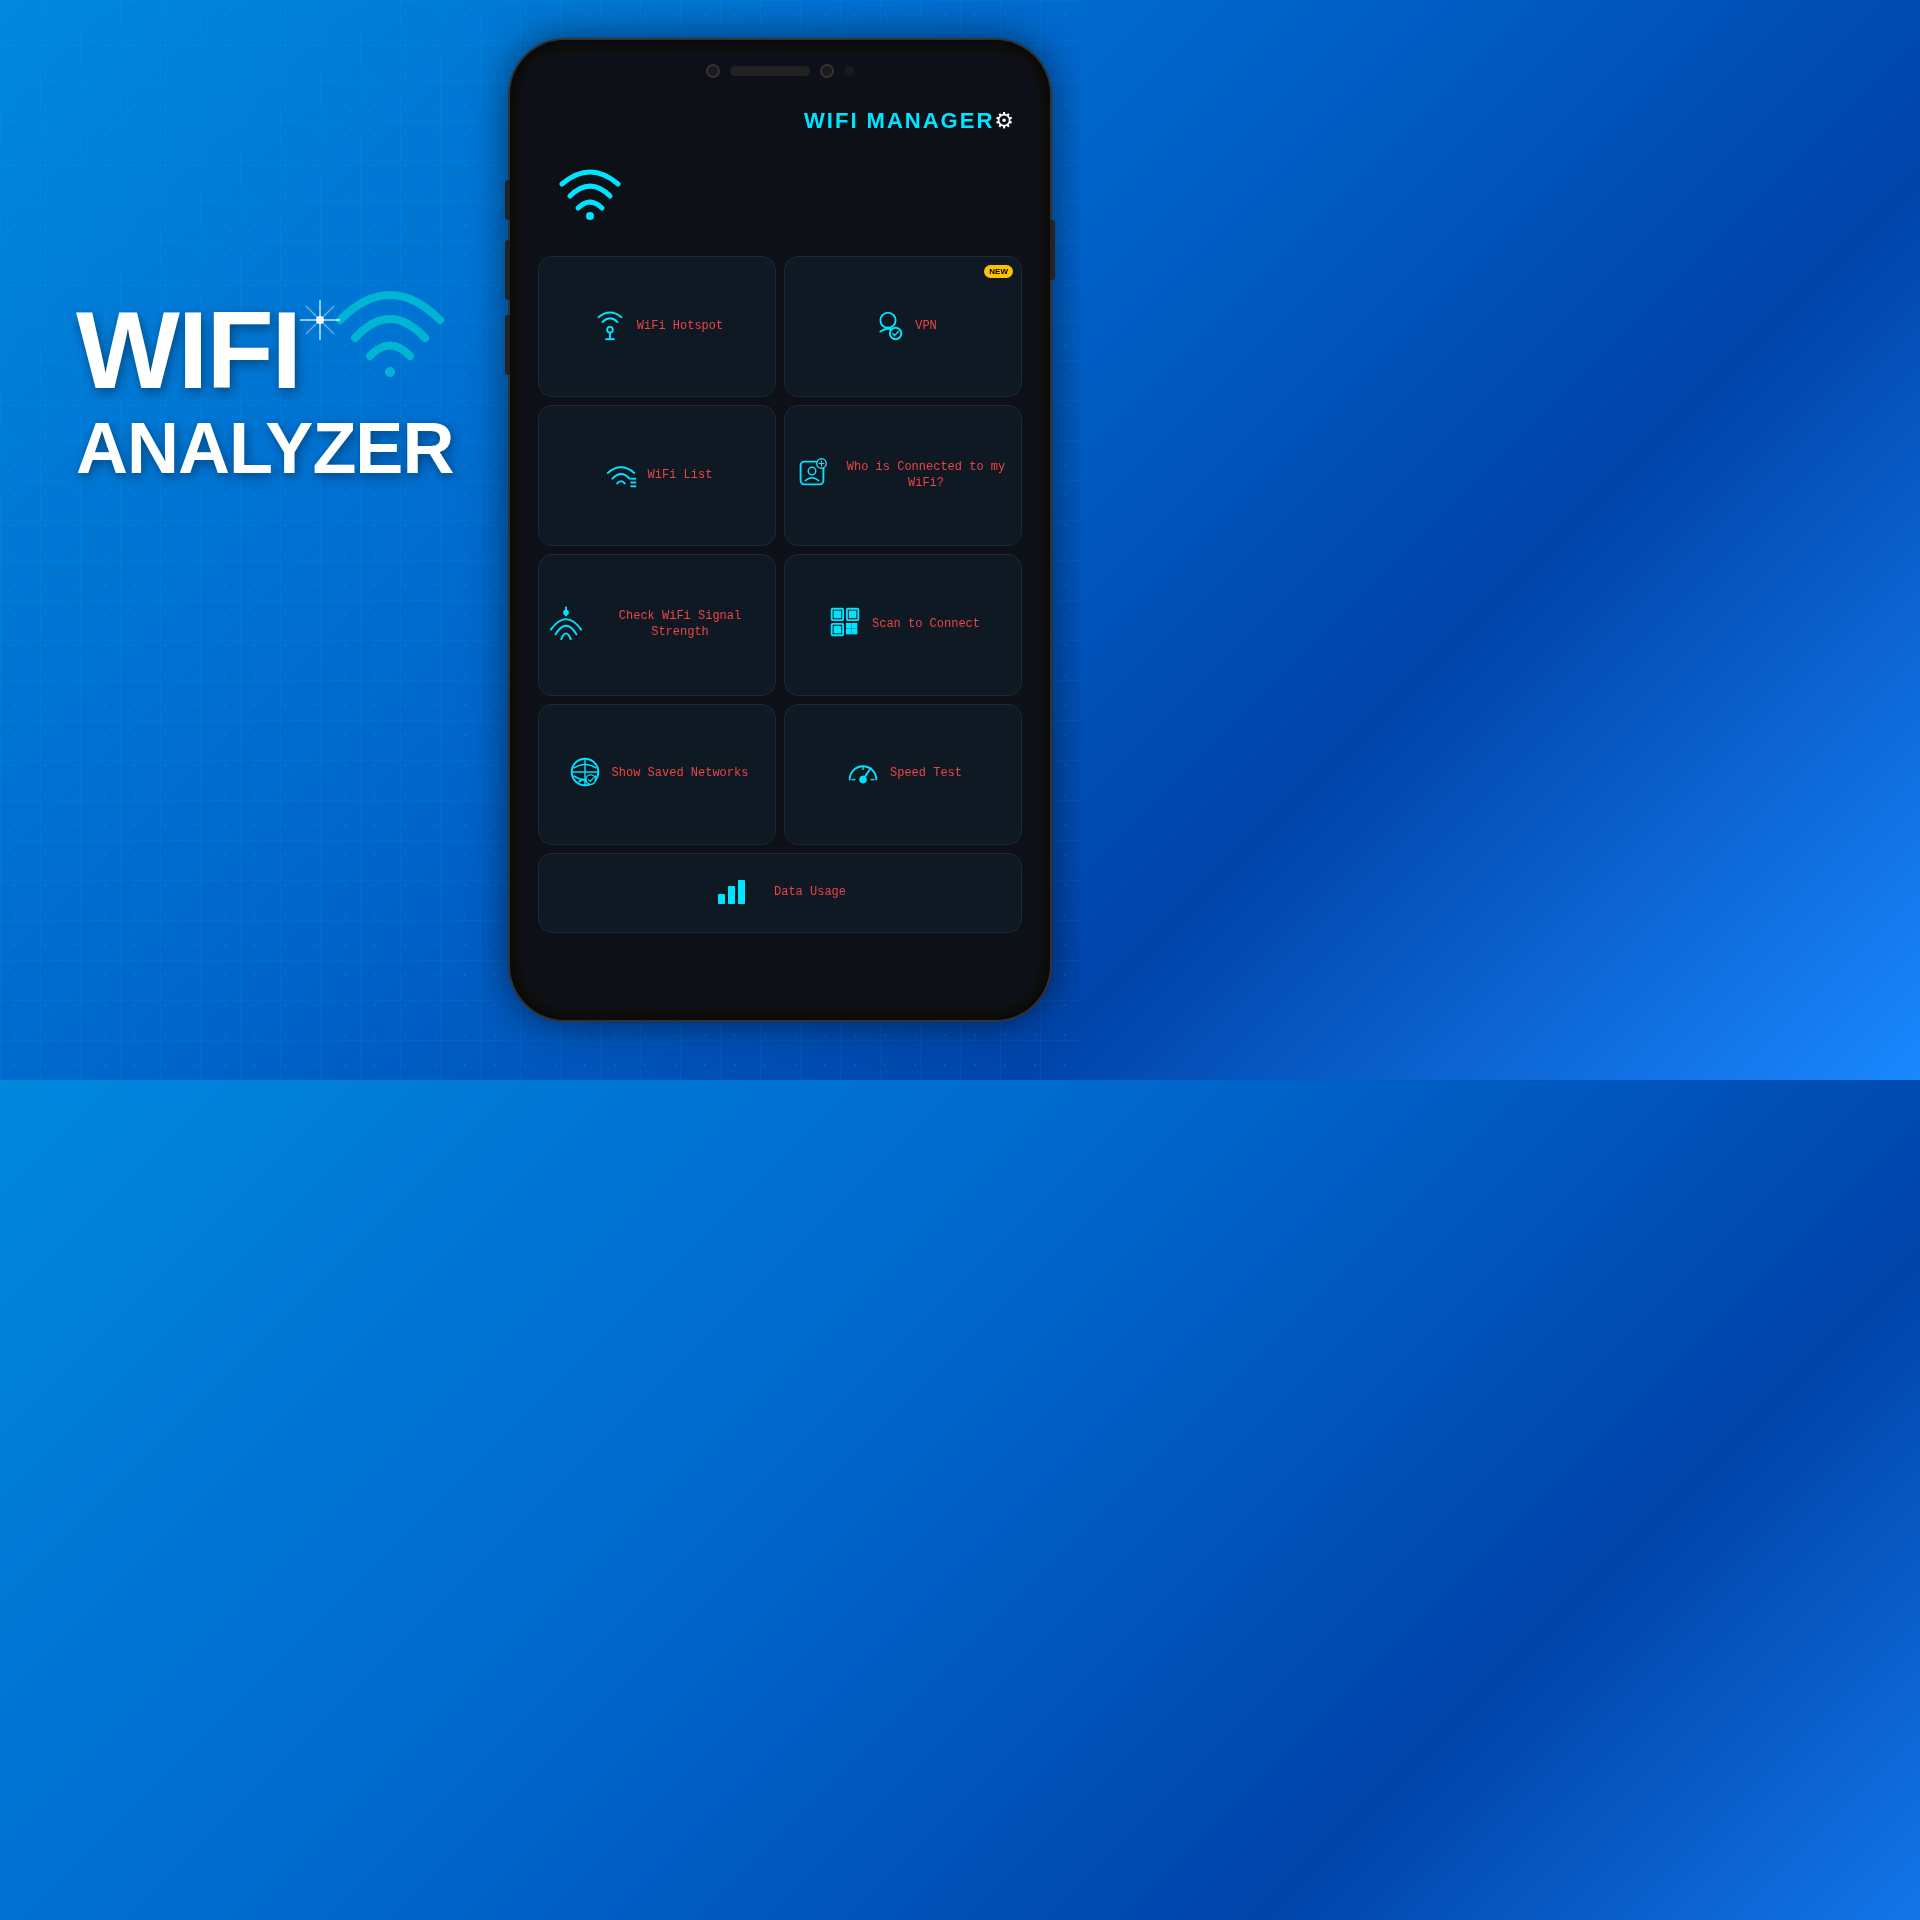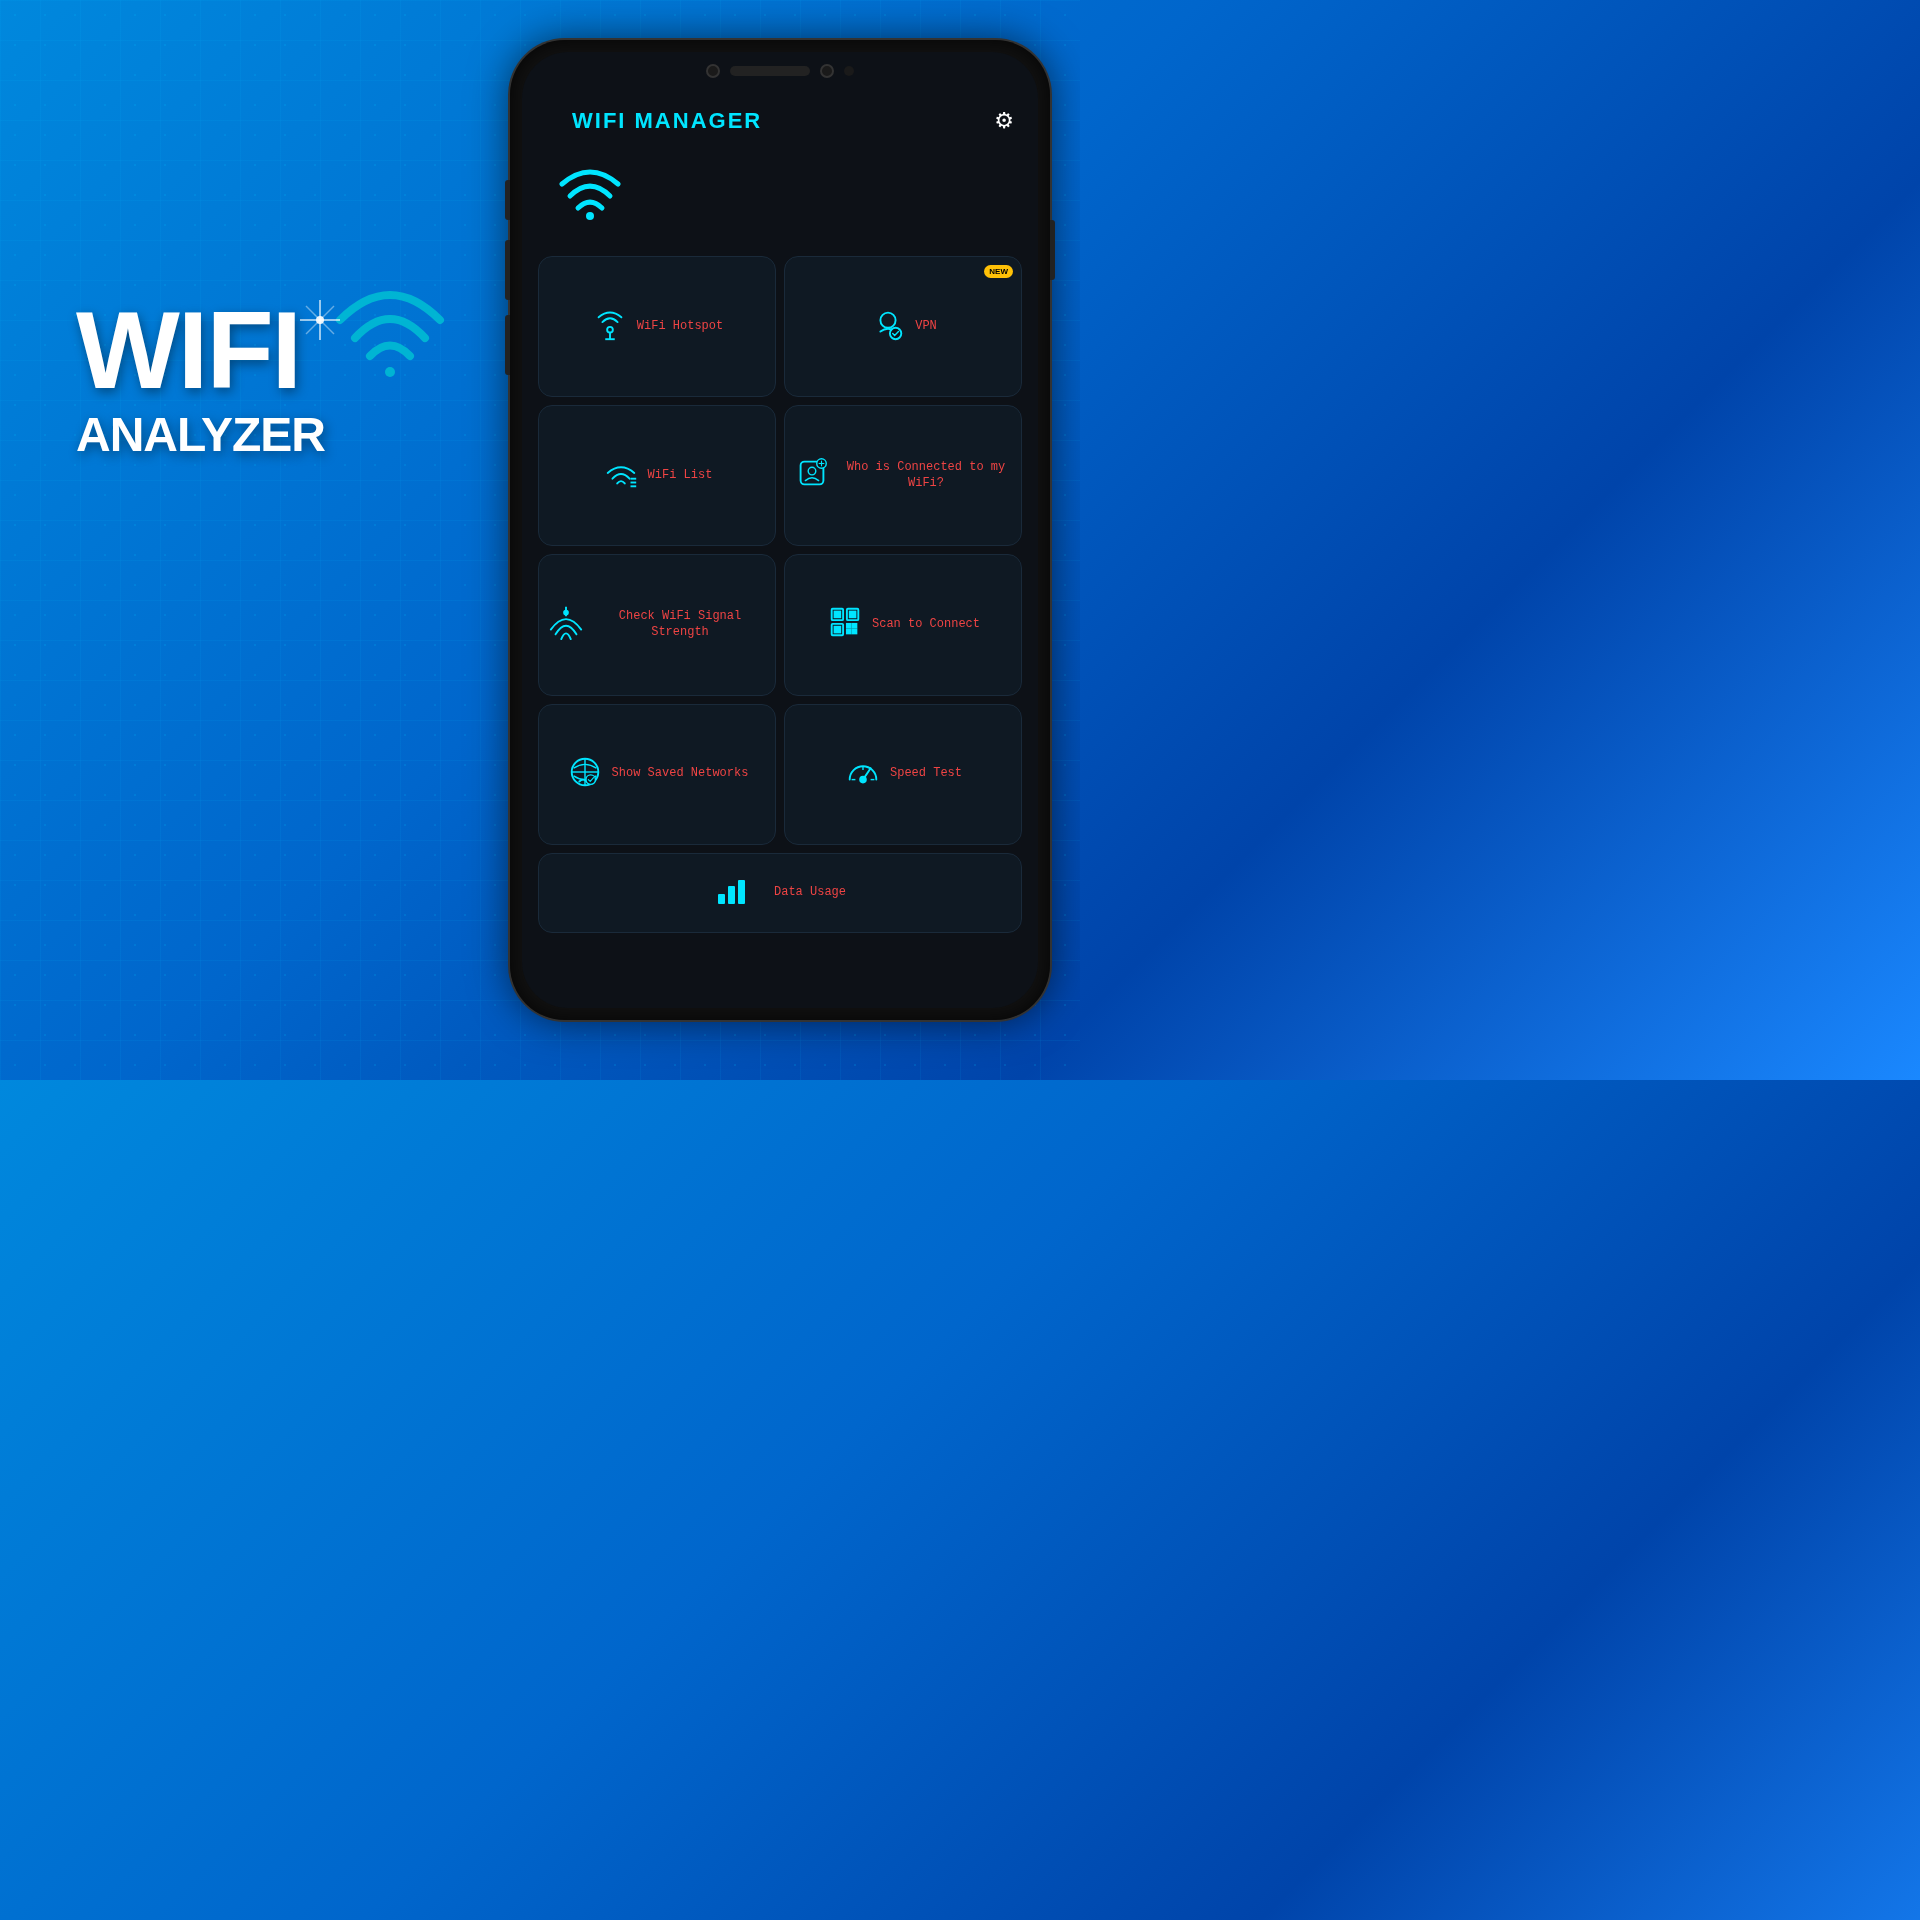--- a/index.html
+++ b/index.html
@@ -42,21 +42,21 @@
     .wifi-title {
       font-size: 110px;
       font-weight: 900;
       color: white;
       line-height: 0.9;
       text-shadow: 2px 4px 12px rgba(0,0,0,0.4);
       letter-spacing: -2px;
     }
 
     .analyzer-title {
-      font-size: 48px;
+      font-size: 72px;
       font-weight: 900;
       color: white;
       text-shadow: 2px 4px 12px rgba(0,0,0,0.4);
       letter-spacing: -1px;
       margin-top: 8px;
     }
 
     .wifi-icon-large {
       position: absolute;
       top: 280px;
@@ -190,21 +190,21 @@
       justify-content: space-between;
       padding: 6px 8px;
       margin-bottom: 8px;
     }
 
     .app-title {
       font-size: 22px;
       font-weight: 800;
       color: #00e5ff;
       letter-spacing: 2px;
-      text-align: left;
+      text-align: right;
       flex: 1;
     }
 
     .settings-icon {
       color: white;
       font-size: 22px;
       cursor: pointer;
     }
 
     

